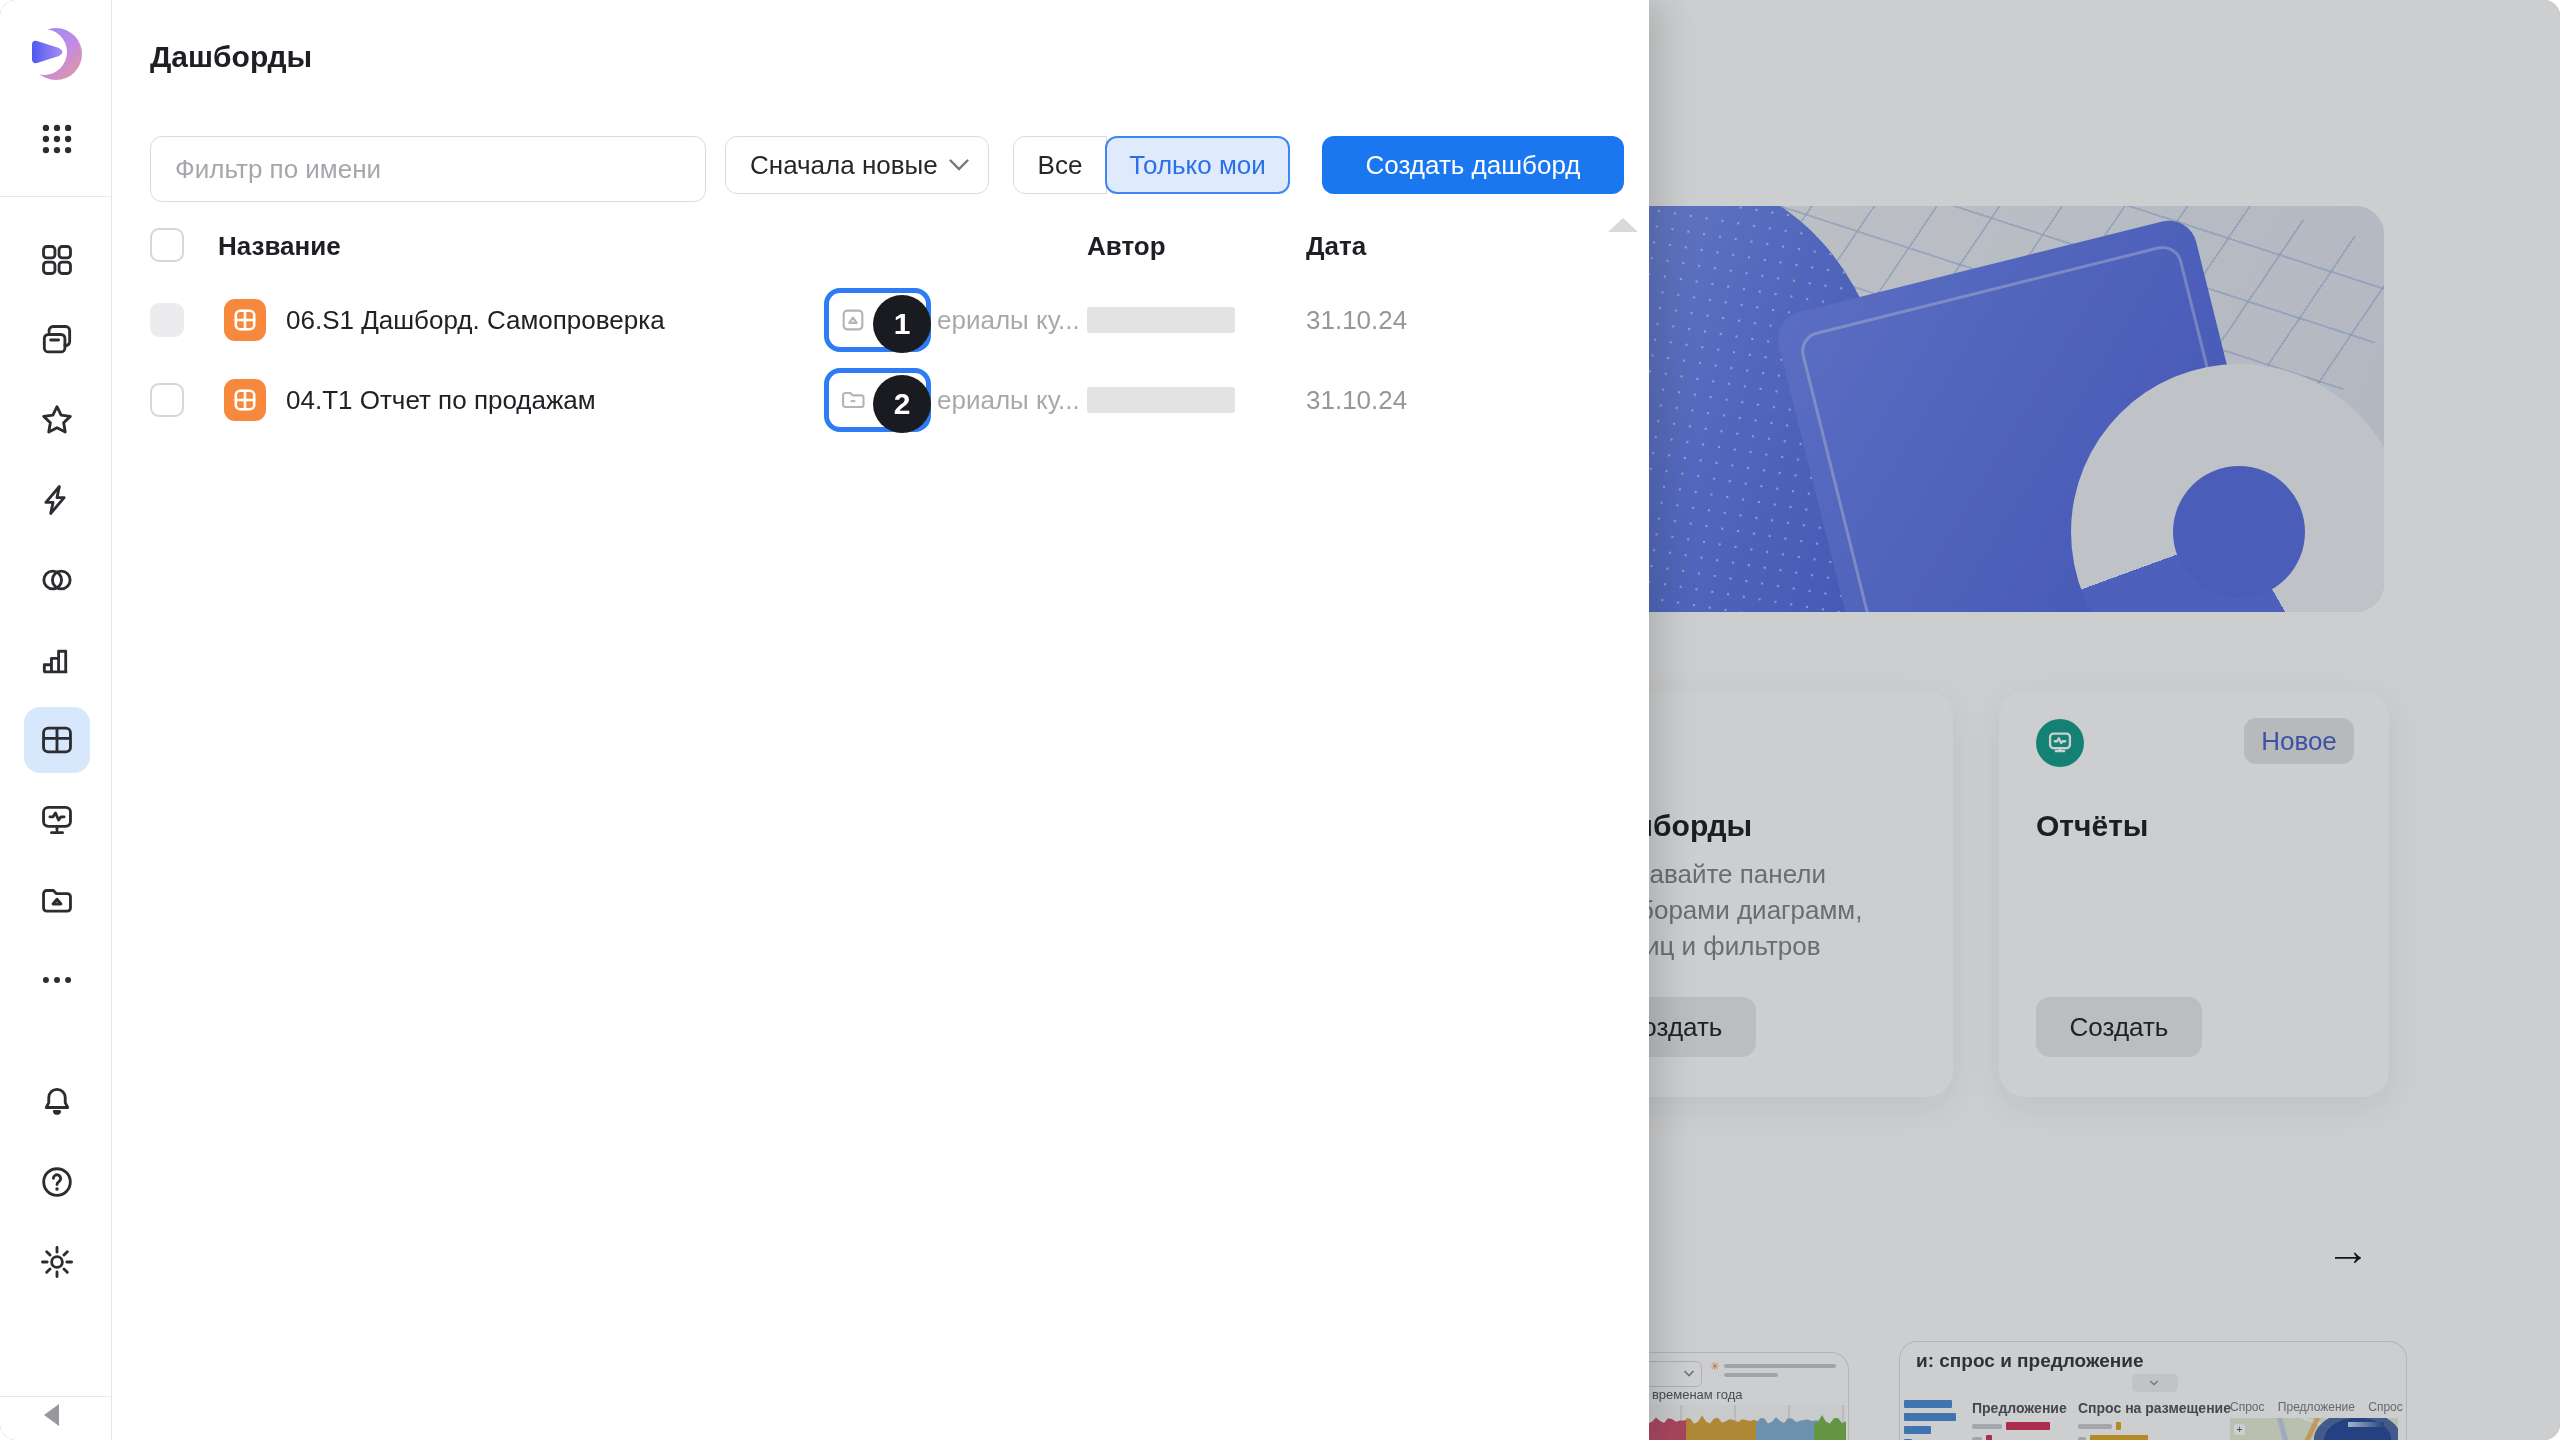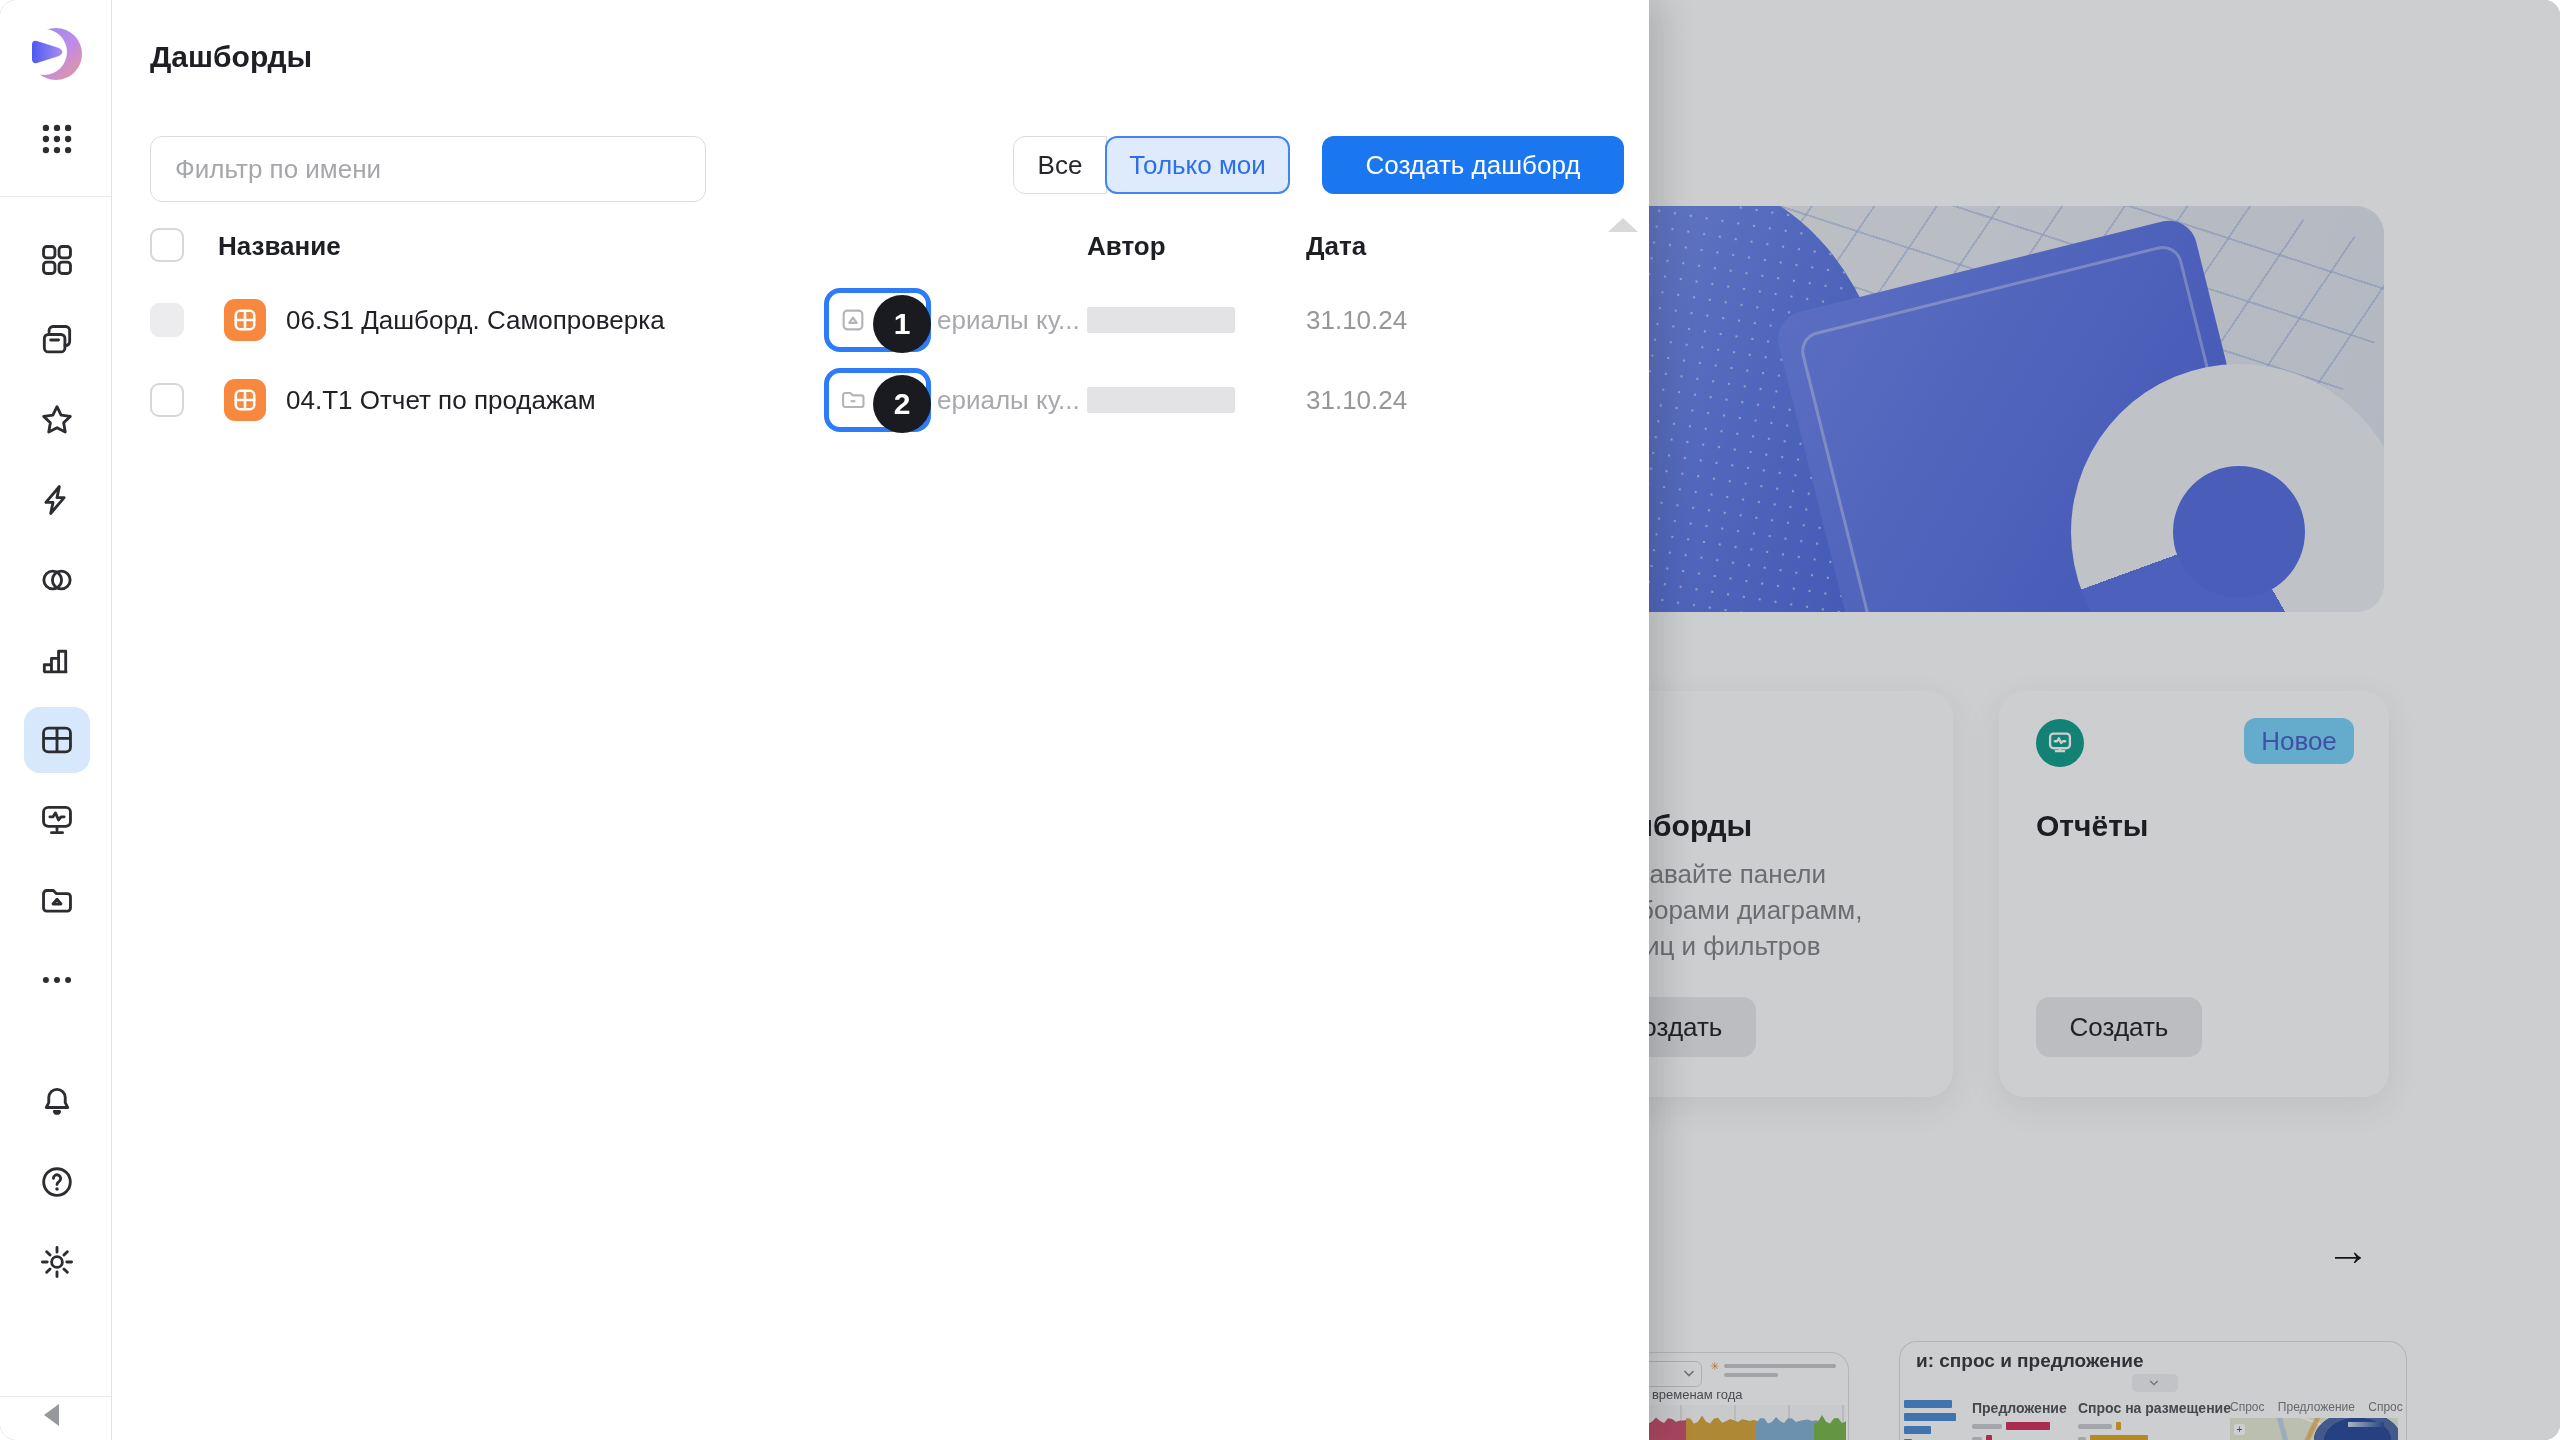--- a/index.html
+++ b/index.html
@@ -17,21 +17,21 @@
   .tablet-shape{left:300px;top:55px;width:430px;height:390px;border-radius:28px;transform:rotate(-14deg);background:linear-gradient(135deg,#7087ef,#5066dd);}
   .tablet-inner{left:320px;top:78px;width:386px;height:340px;border-radius:20px;transform:rotate(-14deg);border:3px solid rgba(255,255,255,.35);}
   .donut{left:558px;top:158px;width:336px;height:336px;border-radius:50%;background:conic-gradient(from 150deg,#5f77e8 0 100deg,#eef0f5 100deg 360deg);}
   .donut-hole{left:660px;top:260px;width:132px;height:132px;border-radius:50%;background:#5b72e4;}
 
   .bg-card{background:#fff;border-radius:26px;box-shadow:0 10px 34px rgba(25,28,40,.08);}
   .card-icon{width:48px;height:48px;border-radius:50%;display:flex;align-items:center;justify-content:center;}
   .card-title{font-size:30px;font-weight:700;color:#212228;}
   .card-desc{font-size:26px;color:#84868c;line-height:36px;}
   .card-btn{width:166px;height:60px;border-radius:14px;background:#eaeaed;display:flex;align-items:center;justify-content:center;font-size:26px;color:#26272b;}
-  .new-badge{width:110px;height:46px;border-radius:12px;background:#7dd3fc;color:#4b64cc;font-size:26px;display:flex;align-items:center;justify-content:center;}
+  .new-badge{width:110px;height:46px;border-radius:12px;background:#e5e5e5;color:#4b64cc;font-size:26px;display:flex;align-items:center;justify-content:center;}
   .gallery-arrow{font-size:44px;color:#17181c;line-height:44px;}
 
   .thumb{background:#fff;border:1px solid #dfdfe3;border-bottom:none;border-radius:18px 18px 0 0;overflow:hidden;}
   .mini-row{display:flex;align-items:center;gap:4px;margin:0 0 5px 0;}
   .mini-label{height:5px;border-radius:2px;background:#cdcdd2;}
   .mini-bar{height:8px;border-radius:1px;}
   .mini-head{font-size:14px;color:#55565c;font-weight:700;}
   .map-box{background:
       radial-gradient(64px 42px at 76% 95%,#2c4e9e 0 52%,rgba(44,78,158,.8) 53% 68%,transparent 69%),
       linear-gradient(115deg,transparent 47%,rgba(240,180,90,.85) 48% 50%,transparent 51%),
@@ -190,20 +190,26 @@
       </div>
     </div>
   </div>
 
   <div class="scrim"></div>
 
   <div class="panel">
     <div class="abs panel-title" style="left:39px;top:40px;">Дашборды</div>
 
     <input class="abs tb-input" style="left: 39px; top: 136px;" type="text" placeholder="Фильтр по имени">
+    <div class="abs tb-select" style="left:614px;top:136px;">
+      <span>Сначала новые</span>
+      <svg width="22" height="14" viewBox="0 0 22 14" fill="none" stroke="#76777c" stroke-width="2.4" stroke-linecap="round">
+          <path d="M2.5 2.5L11 11l8.5-8.5"></path>
+        </svg>
+    </div>
     <div class="abs seg" style="left:902px;top:136px;">
       <div class="seg-all">Все</div>
       <div class="seg-mine">Только мои</div>
     </div>
     <button class="abs create-btn" style="left:1195px;top:136px;">Создать дашборд</button>
 
     <div class="abs scroll-up" style="left:1497px;top:218px;"></div>
 
     <div class="abs checkbox" style="left:39px;top:228px;"></div>
     <div class="abs col-head" style="left:107px;top:231px;">Название</div>

